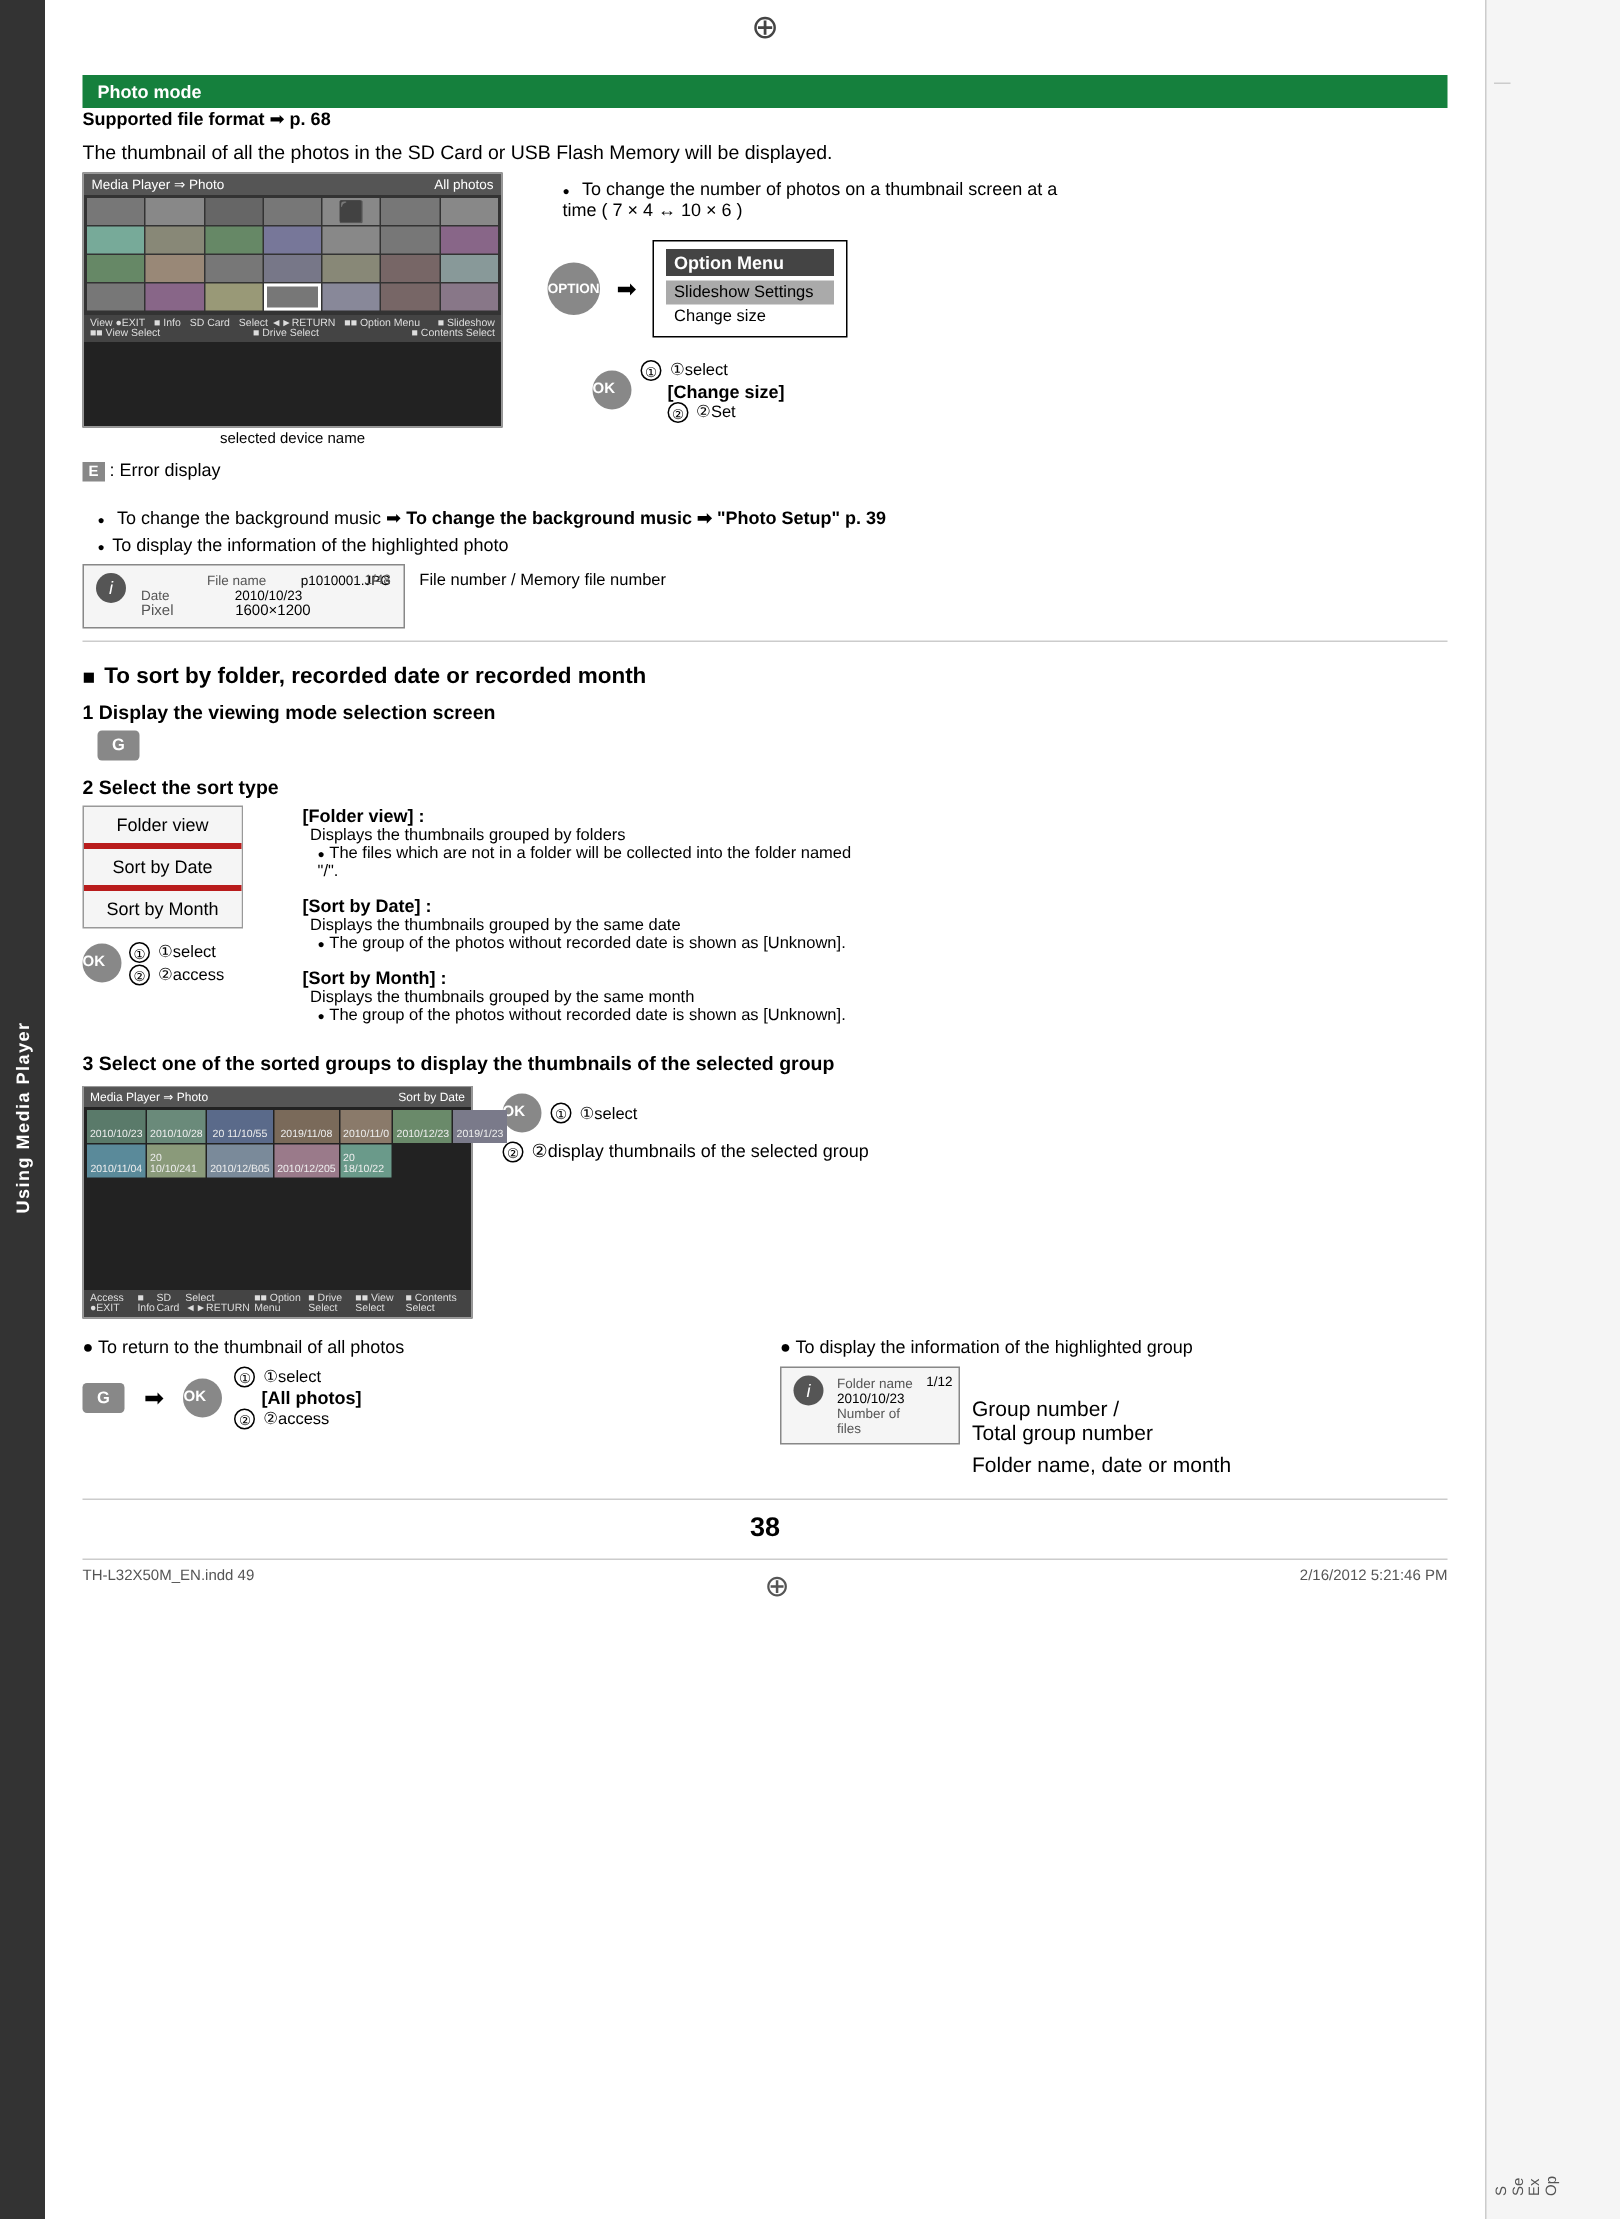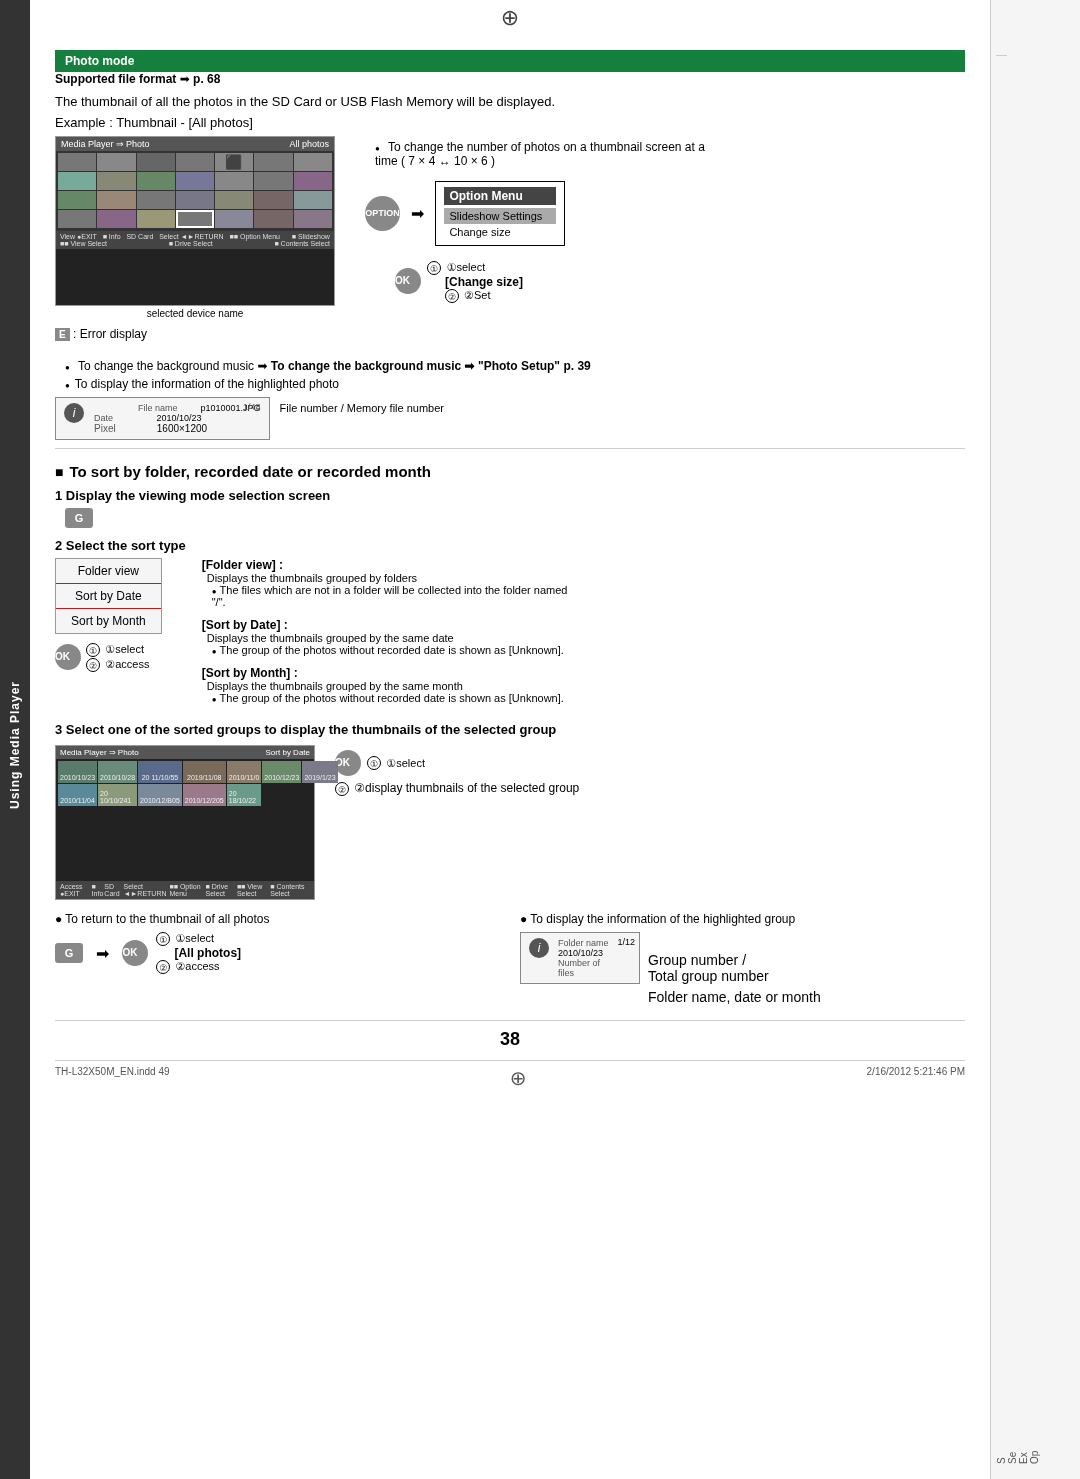--- a/index.html
+++ b/index.html
@@ -182,21 +182,21 @@
     
     .sort-type-table {
       border: 1px solid #999;
       display: inline-block;
       vertical-align: top;
       margin-right: 15px;
     }
 
     .sort-type-row {
       padding: 5px 15px;
-      border-bottom: 1px solid #b91c1c;
+      border-bottom: 4px solid #b91c1c;
       font-size: 12px;
       text-align: center;
       background: #f5f5f5;
     }
 
     .sort-type-row:last-child {
       border-bottom: none;
     }
 
     
@@ -477,21 +477,20 @@
         <span>Photo mode</span>
       </div>
 
       <div class="supported-file">
         <strong>Supported file format</strong>
         <span> ➡ </span>
         <strong>p. 68</strong>
       </div>
 
       <div class="intro-text">The thumbnail of all the photos in the SD Card or USB Flash Memory will be displayed.</div>
-      <div class="example-label">Example : Thumbnail - [All photos]</div>
 
       <div class="flex-row" style="align-items: flex-start; margin-bottom: 10px;">
 
         <div style="position: relative; flex-shrink: 0;">
           <div class="thumbnail-mockup">
             <div class="thumbnail-header">
               <span>Media Player ⇒ Photo</span>
               <span>All photos</span>
             </div>
             

